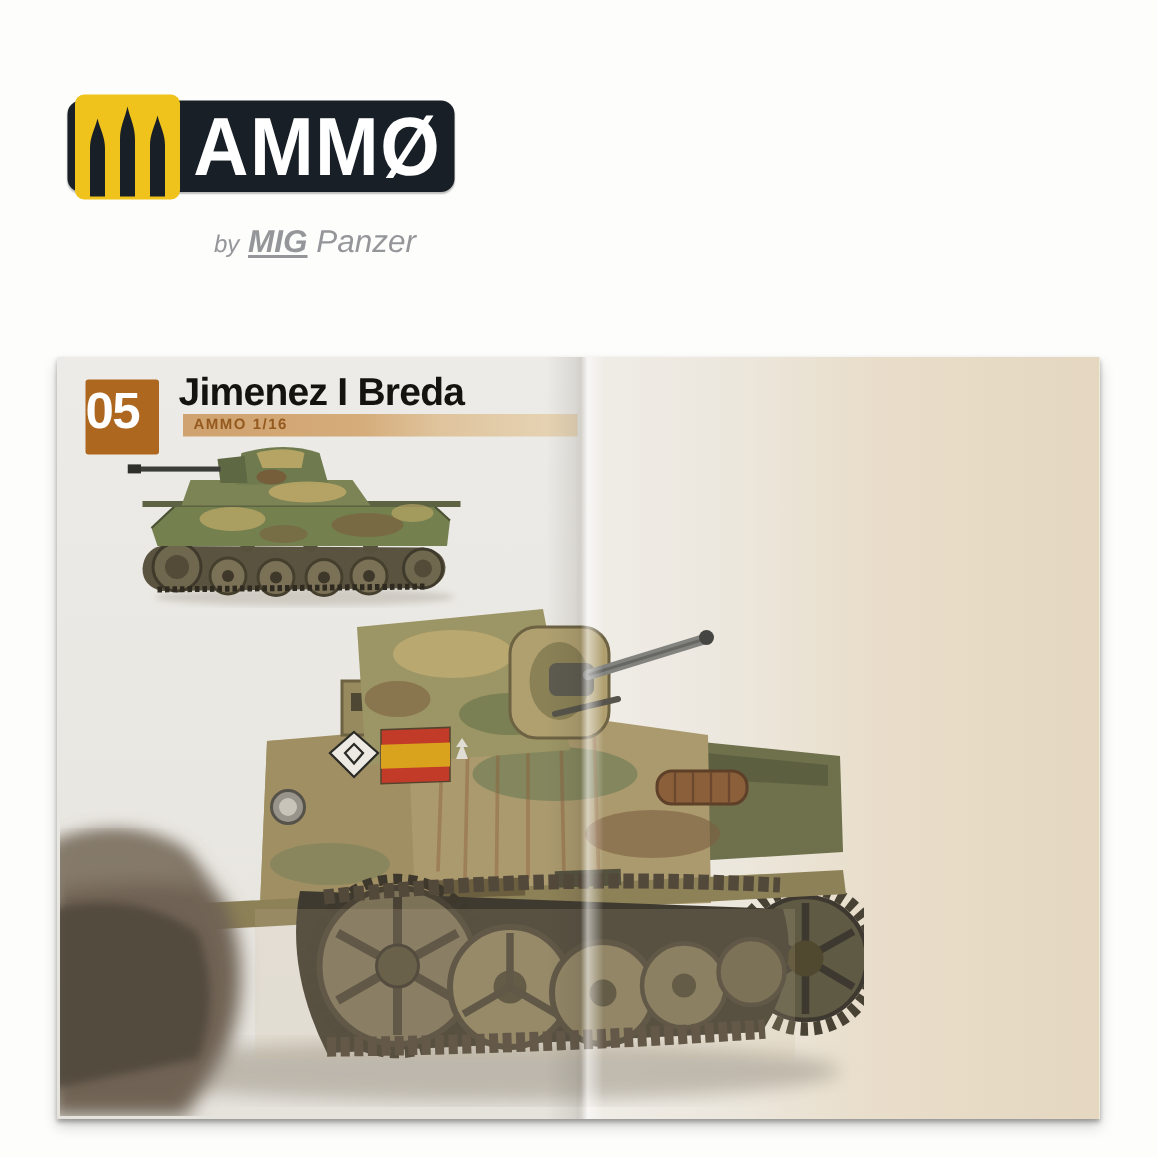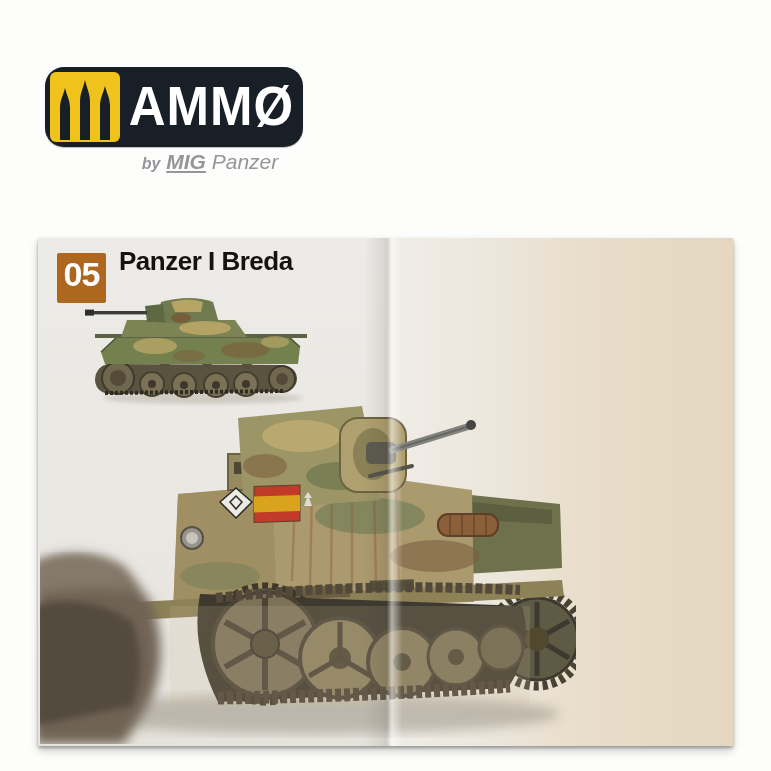--- a/index.html
+++ b/index.html
@@ -3,39 +3,39 @@
 <meta charset="utf-8">
 <style>
   html,body{margin:0;padding:0;}
   body{
     width:771px;height:771px;position:relative;overflow:hidden;
     background:#fdfdfc;
     font-family:"Liberation Sans",sans-serif;
   }
   
   .logo{
-    position:absolute;left:45px;top:67px;width:258px;height:80px;
-    background:#181f26;border-radius:19px;
+    position:absolute;left:45px;top:67px;width:258px;height:61px;
+    background:#181f26;border-radius:9px;
     display:flex;align-items:center;
     box-shadow:0 1px 1px rgba(0,0,0,.25);
   }
   .logo-bullets{
     width:70px;height:70px;margin-left:5px;background:#f0c31c;
     border-radius:6px;display:flex;align-items:flex-end;justify-content:center;
   }
   .logo-word{
     flex:1;text-align:center;color:#ffffff;font-weight:bold;
     font-size:51px;letter-spacing:1px;transform:scaleY(1.08);
     font-family:"Liberation Sans",sans-serif;line-height:70px;
   }
   .byline{
     position:absolute;left:110px;top:150px;width:200px;text-align:center;
     color:#95969a;font-style:italic;font-size:21px;white-space:nowrap;
   }
-  .byline .by{font-size:16px;font-weight:bold;}
+  .byline .by{font-size:16px;}
   .byline .mig{font-weight:bold;text-decoration:underline;}
   
   .spread{
     position:absolute;left:38px;top:238px;width:695px;height:508px;
     box-shadow:0 2px 3px rgba(0,0,0,.30),0 5px 9px rgba(0,0,0,.18);
   }
   .page-left{
     position:absolute;left:0;top:0;width:348px;height:508px;
     background:linear-gradient(180deg,#ecebe7 0%,#e9e7e2 60%,#e6e3dd 100%);
   }
@@ -44,21 +44,21 @@
     background:linear-gradient(90deg,#f0ede8 0%,#ece7dd 30%,#e9decb 55%,#e5d7c0 100%);
   }
   .fold{
     position:absolute;left:326px;top:0;width:48px;height:508px;pointer-events:none;
     background:linear-gradient(90deg,rgba(0,0,0,0) 0%,rgba(60,55,45,.10) 40%,rgba(60,55,45,.16) 48%,rgba(255,255,255,.55) 58%,rgba(255,255,255,0) 80%);
   }
   
   .chapter-box{
     position:absolute;left:19px;top:15px;width:49px;height:50px;
     background:#ae671e;border-radius:2px;color:#fff;
-    font-size:34px;font-weight:bold;text-align:center;line-height:42px;
+    font-size:34px;font-weight:bold;text-align:left;line-height:42px;
     letter-spacing:-1px;
   }
   .chapter-title{
     position:absolute;left:81px;top:8px;width:280px;
     font-size:26px;font-weight:bold;color:#15130f;letter-spacing:-.5px;
   }
   .chapter-bar{
     position:absolute;left:84px;top:38px;width:263px;height:15px;
     background:linear-gradient(90deg,#cfa26f 0%,#d5ac7a 45%,#dfc49d 65%,#e7d6b8 100%);
   }
@@ -93,21 +93,24 @@
 </div>
 <div class="byline">
   <span class="by">by</span>
   <span class="mig">MIG</span>
   <span class="name">Panzer</span>
 </div>
 
 <div class="spread">
   <div class="page-left">
     <div class="chapter-box">05</div>
-    <div class="chapter-title">Panzer I Breda</div>
+    <div class="chapter-title">Jimenez I Breda</div>
+    <div class="chapter-bar">
+      <span>AMMO 1/16</span>
+    </div>
 
     <div class="photo-small">
       <svg width="232" height="118" viewBox="0 0 232 118" aria-hidden="true">
         <defs>
             <filter id="sb">
               <feGaussianBlur stdDeviation="2"></feGaussianBlur>
             </filter>
           </defs>
         <ellipse cx="118" cy="108" rx="100" ry="6" fill="#b9b3a8" opacity=".55" filter="url(#sb)"></ellipse>
 

